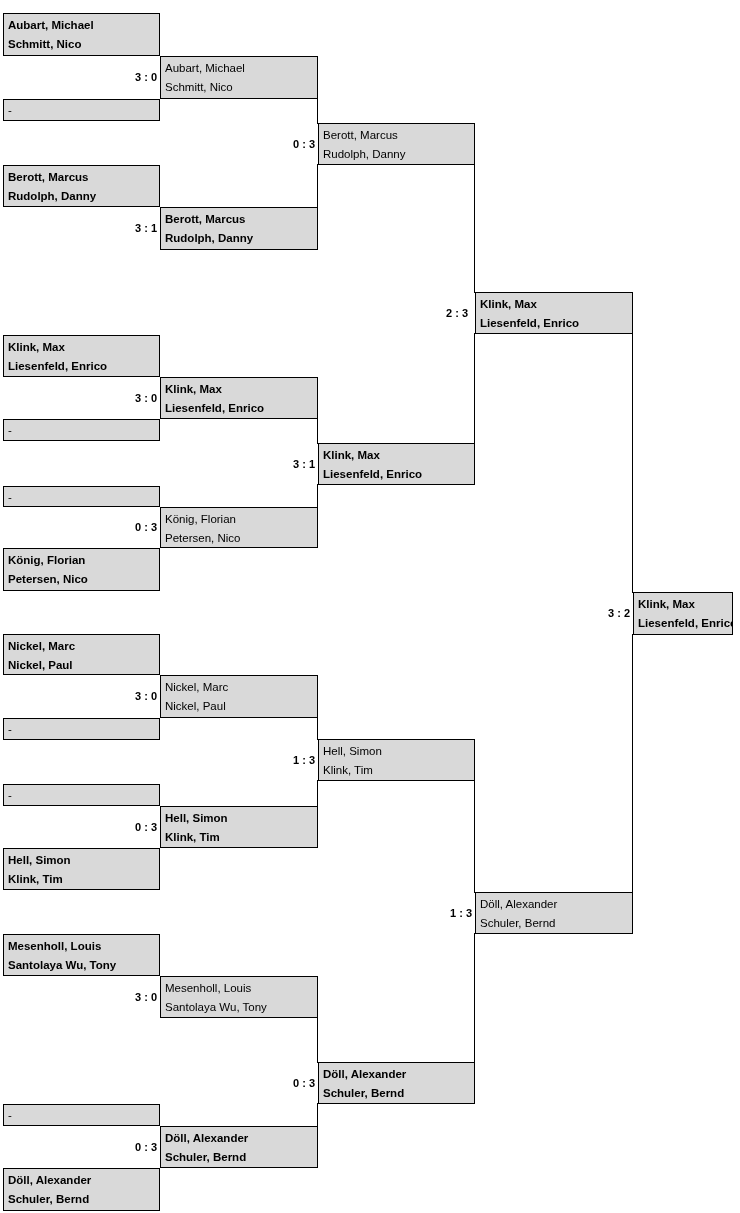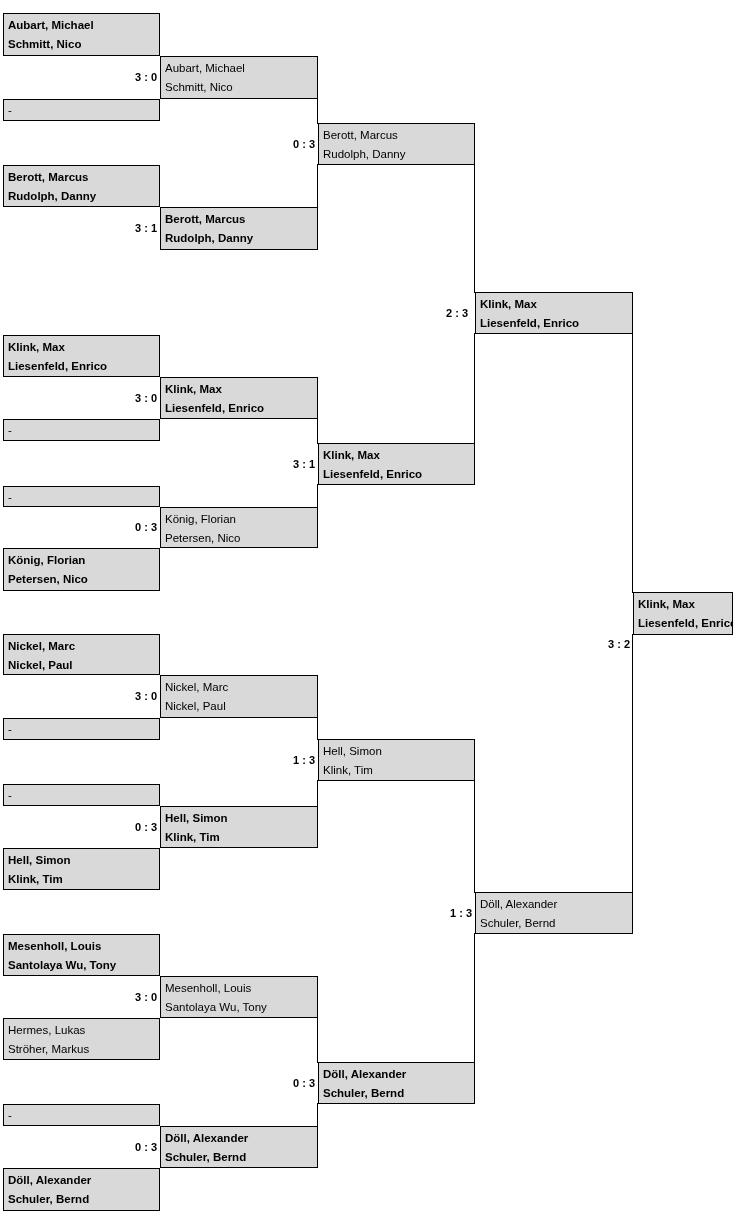--- a/index.html
+++ b/index.html
@@ -53,24 +53,20 @@
     <div class="box bye" style="left: 3px; top: 784px; width: 157px; height: 22px; background: rgb(217, 217, 217); border-color: rgb(0, 0, 0);">
       <span class="ln">-</span>
     </div>
     <div class="box bold" style="left: 3px; top: 848px; width: 157px; height: 42px; background: rgb(217, 217, 217); border-color: rgb(0, 0, 0);">
       <span class="ln">Hell, Simon</span>
       <span class="ln">Klink, Tim</span>
     </div>
     <div class="box bold" style="left: 3px; top: 934px; width: 157px; height: 42px; background: rgb(217, 217, 217); border-color: rgb(0, 0, 0);">
       <span class="ln">Mesenholl, Louis</span>
       <span class="ln">Santolaya Wu, Tony</span>
-    </div>
-    <div class="box" style="left: 3px; top: 1018px; width: 157px; height: 42px; background: rgb(217, 217, 217); border-color: rgb(0, 0, 0);">
-      <span class="ln">Hermes, Lukas</span>
-      <span class="ln">Ströher, Markus</span>
     </div>
     <div class="box bye" style="left: 3px; top: 1104px; width: 157px; height: 22px; background: rgb(217, 217, 217); border-color: rgb(0, 0, 0);">
       <span class="ln">-</span>
     </div>
     <div class="box bold" style="left: 3px; top: 1168px; width: 157px; height: 43px; background: rgb(217, 217, 217); border-color: rgb(0, 0, 0);">
       <span class="ln">Döll, Alexander</span>
       <span class="ln">Schuler, Bernd</span>
     </div>
     <div class="box" style="left: 160px; top: 56px; width: 158px; height: 43px; background: rgb(217, 217, 217); border-color: rgb(0, 0, 0);">
       <span class="ln">Aubart, Michael</span>
@@ -139,21 +135,21 @@
     <div class="score" style="right: 583px; top: 686px;">3 : 0</div>
     <div class="score" style="right: 583px; top: 817px;">0 : 3</div>
     <div class="score" style="right: 583px; top: 987px;">3 : 0</div>
     <div class="score" style="right: 583px; top: 1137px;">0 : 3</div>
     <div class="score" style="right: 425px; top: 134px;">0 : 3</div>
     <div class="score" style="right: 425px; top: 454px;">3 : 1</div>
     <div class="score" style="right: 425px; top: 750px;">1 : 3</div>
     <div class="score" style="right: 425px; top: 1073px;">0 : 3</div>
     <div class="score" style="right: 272px; top: 303px;">2 : 3</div>
     <div class="score" style="right: 268px; top: 903px;">1 : 3</div>
-    <div class="score" style="right: 110px; top: 634px;">3 : 2</div>
+    <div class="score" style="right: 110px; top: 603px;">3 : 2</div>
     <div class="conn" style="left: 317px; top: 98px; height: 26px; background: rgb(0, 0, 0);"></div>
     <div class="conn" style="left: 317px; top: 164px; height: 44px; background: rgb(0, 0, 0);"></div>
     <div class="conn" style="left: 317px; top: 418px; height: 26px; background: rgb(0, 0, 0);"></div>
     <div class="conn" style="left: 317px; top: 484px; height: 24px; background: rgb(0, 0, 0);"></div>
     <div class="conn" style="left: 317px; top: 717px; height: 23px; background: rgb(0, 0, 0);"></div>
     <div class="conn" style="left: 317px; top: 780px; height: 27px; background: rgb(0, 0, 0);"></div>
     <div class="conn" style="left: 317px; top: 1017px; height: 46px; background: rgb(0, 0, 0);"></div>
     <div class="conn" style="left: 317px; top: 1103px; height: 24px; background: rgb(0, 0, 0);"></div>
     <div class="conn" style="left: 474px; top: 164px; height: 129px; background: rgb(0, 0, 0);"></div>
     <div class="conn" style="left: 474px; top: 333px; height: 111px; background: rgb(0, 0, 0);"></div>

